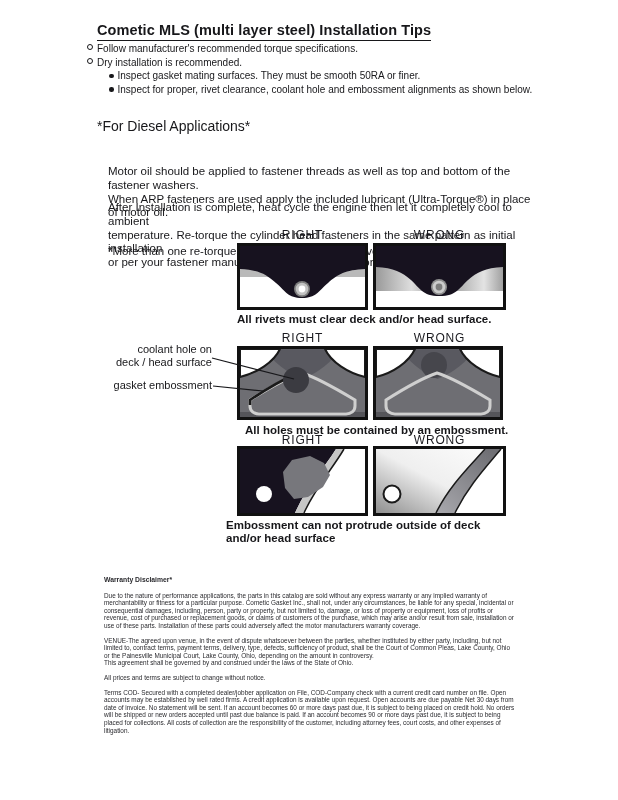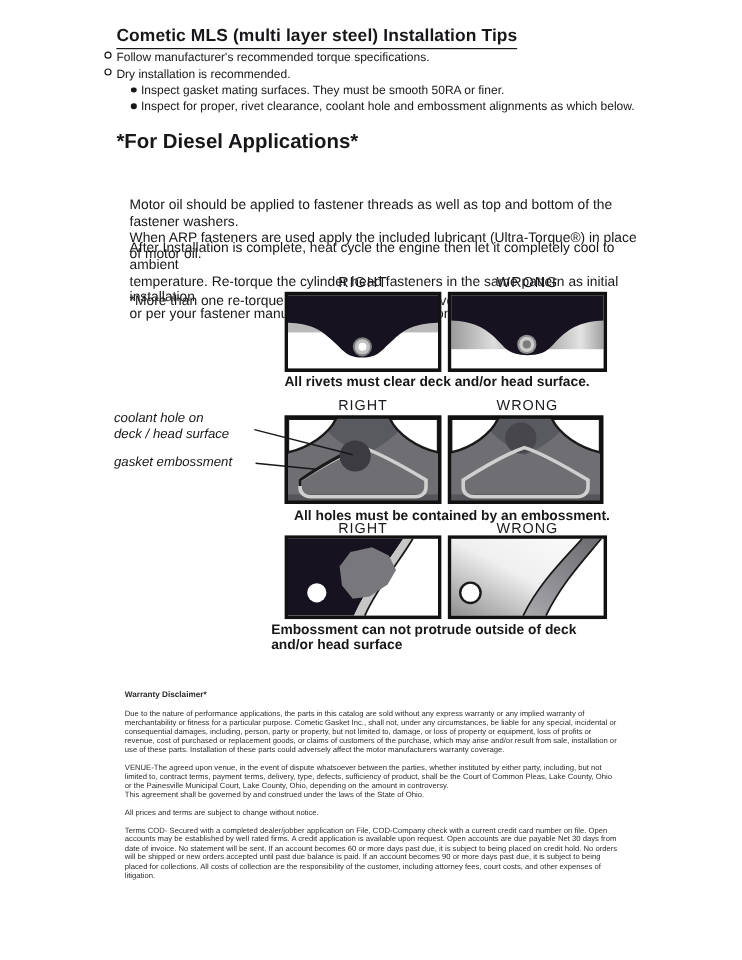--- a/index.html
+++ b/index.html
@@ -16,33 +16,33 @@
     position:absolute;left:97px;top:22px;
     font-size:14.5px;font-weight:bold;
     border-bottom:1.8px solid #17171a;
     padding-bottom:2px;letter-spacing:0.1px;
   }
   .bullets{position:absolute;left:87px;top:42px;font-size:10px;line-height:13.5px;}
   .bullet-line{display:flex;align-items:baseline;}
   .ring{display:inline-block;width:4px;height:4px;border:1px solid #17171a;border-radius:50%;margin-right:4px;position:relative;top:-2px;flex:0 0 auto;}
   .sub{margin-left:22px;}
   .dot{display:inline-block;width:4.5px;height:4.5px;background:#17171a;border-radius:50%;margin-right:4px;position:relative;top:-1px;flex:0 0 auto;}
-  .diesel-head{position:absolute;left:97px;top:108px;font-size:17px;font-weight:bold;}
+  .diesel-head{position:absolute;left:97px;top:118px;font-size:14px;font-weight:normal;}
   .para{position:absolute;left:108px;font-size:11.5px;line-height:13.8px;width:430px;margin-top:32px;}
   .p1{top:133px;}
   .p2{top:169px;}
   .p3{top:213px;}
 
   .rw-head{position:absolute;font-size:12px;letter-spacing:0.8px;color:#1a1a1f;}
   .rw-head.l{width:131px;text-align:center;left:237px;}
   .rw-head.r{width:133px;text-align:center;left:373px;}
   .panel{position:absolute;display:block;}
   .caption{position:absolute;font-size:11.5px;font-weight:bold;line-height:13px;color:#17171a;}
 
-  .annot{position:absolute;font-size:11px;line-height:12.5px;color:#17171a;font-style:italic;}
+  .annot{position:absolute;font-size:11px;line-height:12.5px;text-align:right;color:#17171a;}
   .annot1{left:95px;top:343px;width:117px;}
   .annot2{left:95px;top:379px;width:117px;}
   .leaders{position:absolute;left:205px;top:353px;z-index:5;}
 
   .warranty{position:absolute;left:104px;top:576px;width:413px;font-size:6.4px;line-height:7.6px;color:#2a2a2e;}
   .warranty .whead{font-weight:bold;font-size:6.8px;margin-bottom:8px;}
   .warranty p{margin:0 0 7px 0;}
   .warranty p.tight{margin-bottom:0;}
   .footer{position:absolute;left:387px;top:754px;font-size:14px;letter-spacing:0.3px;color:#a16207;}
 </style>
@@ -61,21 +61,21 @@
     <div class="bullet-line">
       <span class="ring"></span>
       <span>Dry installation is recommended.</span>
     </div>
     <div class="bullet-line sub">
       <span class="dot"></span>
       <span>Inspect gasket mating surfaces.  They must be smooth 50RA or finer.</span>
     </div>
     <div class="bullet-line sub">
       <span class="dot"></span>
-      <span>Inspect for proper, rivet clearance, coolant hole and embossment alignments as which below.</span>
+      <span>Inspect for proper, rivet clearance, coolant hole and embossment alignments as shown below.</span>
     </div>
   </div>
 
   <div class="diesel-head">*For Diesel Applications*</div>
   <div class="para p1 pre">Motor oil should be applied to fastener threads as well as top and bottom of the fastener washers.
 When ARP fasteners are used apply the included lubricant (Ultra-Torque®) in place of motor oil.</div>
   <div class="para p2 pre">After Installation is complete, heat cycle the engine then let it completely cool to ambient
 temperature. Re-torque the cylinder head fasteners in the same pattern as initial installation
 or per your fastener manufacturer's recommendations.</div>
   <div class="para p3">*More than one re-torque may be required to achieve proper fastener stretch*</div>

